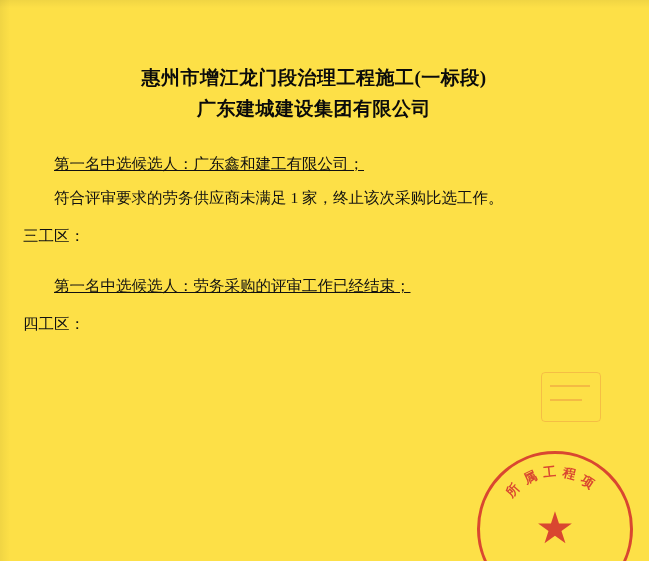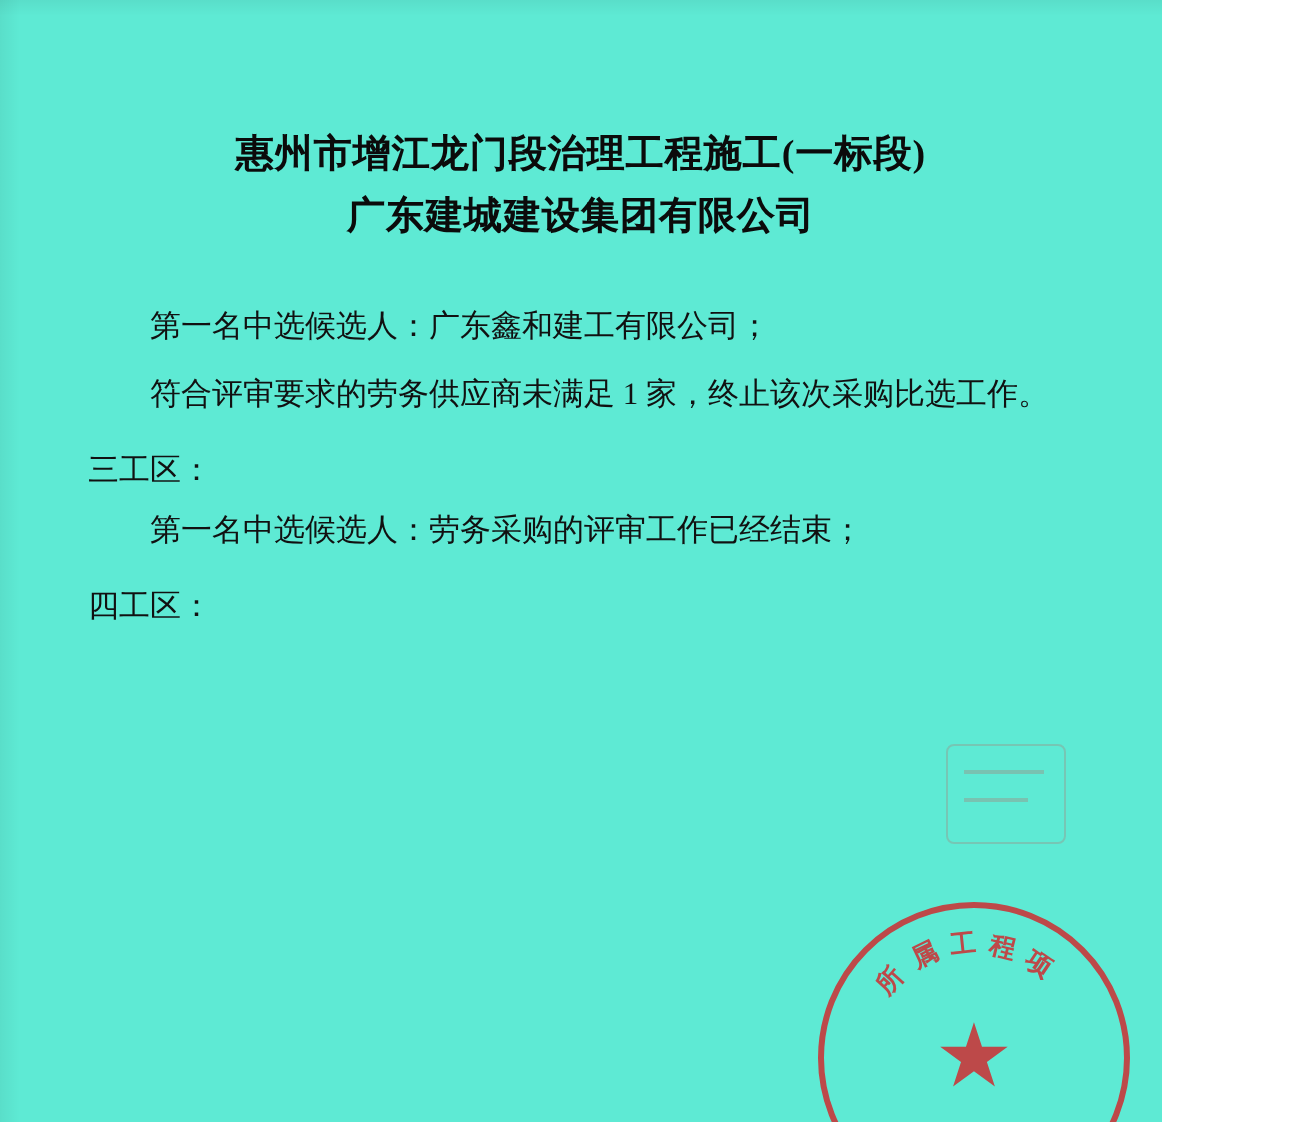--- a/index.html
+++ b/index.html
@@ -10,25 +10,25 @@
     width: 649px;
     height: 561px;
     background: #ffffff;
     font-family: "Liberation Serif", "DejaVu Serif", serif;
     color: #111111;
     overflow: hidden;
     position: relative;
   }
   .page {
     position: relative;
-    width: 581px;
+    width: 649px;
     height: 561px;
     box-sizing: border-box;
-    padding: 62px 44px 0 44px;
-    background: #5eead4;
+    padding: 62px 44px 0 23px;
+    background: #fde047;
   }
   .title-block {
     text-align: center;
     margin-bottom: 26px;
   }
   .title-line {
     font-size: 19px;
     font-weight: bold;
     letter-spacing: 0.5px;
     line-height: 31px;
@@ -46,23 +46,24 @@
   }
   .section-label {
     font-size: 15.5px;
     line-height: 28px;
     margin-top: 10px;
     color: #111111;
   }
   .item {
     font-size: 15.5px;
     line-height: 28px;
-    margin-top: 2px;
+    margin-top: 22px;
     padding-left: 2em;
     color: #111111;
+    text-decoration: underline;
   }
   .note {
     font-size: 15.5px;
     line-height: 28px;
     margin-top: 6px;
     padding-left: 2em;
     color: #111111;
   }
   .gap-lg { height: 12px; }
   

